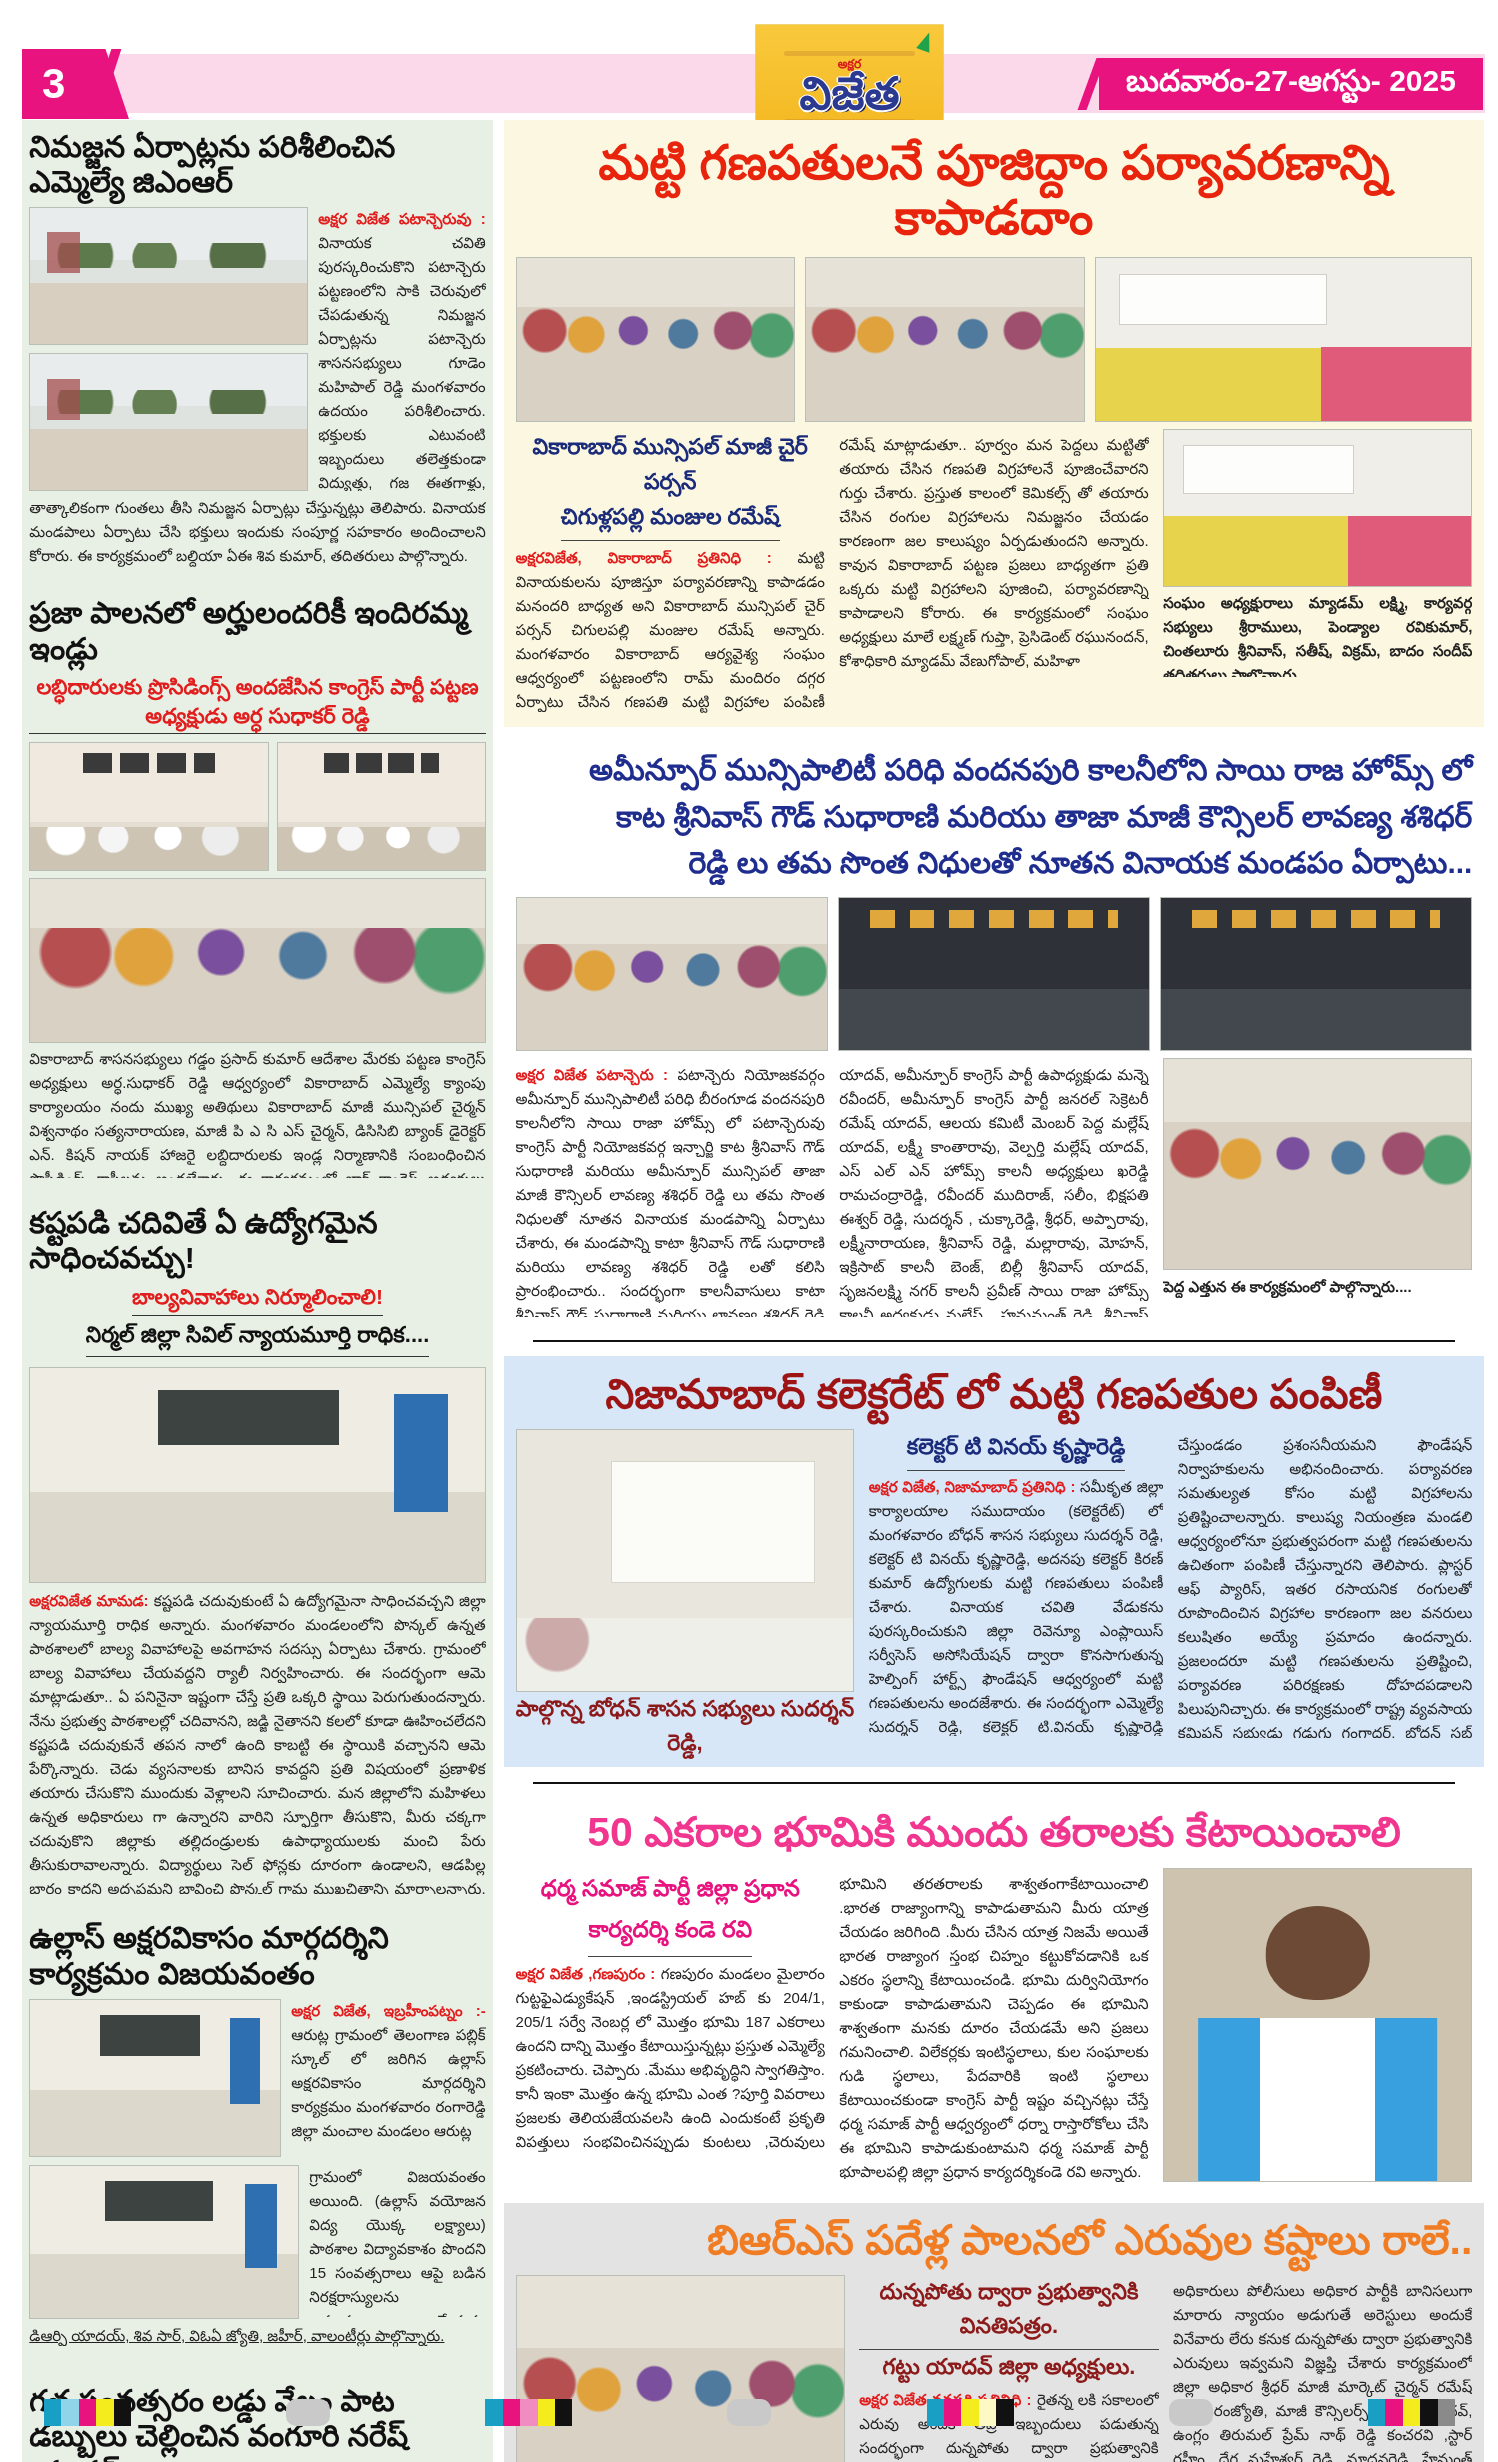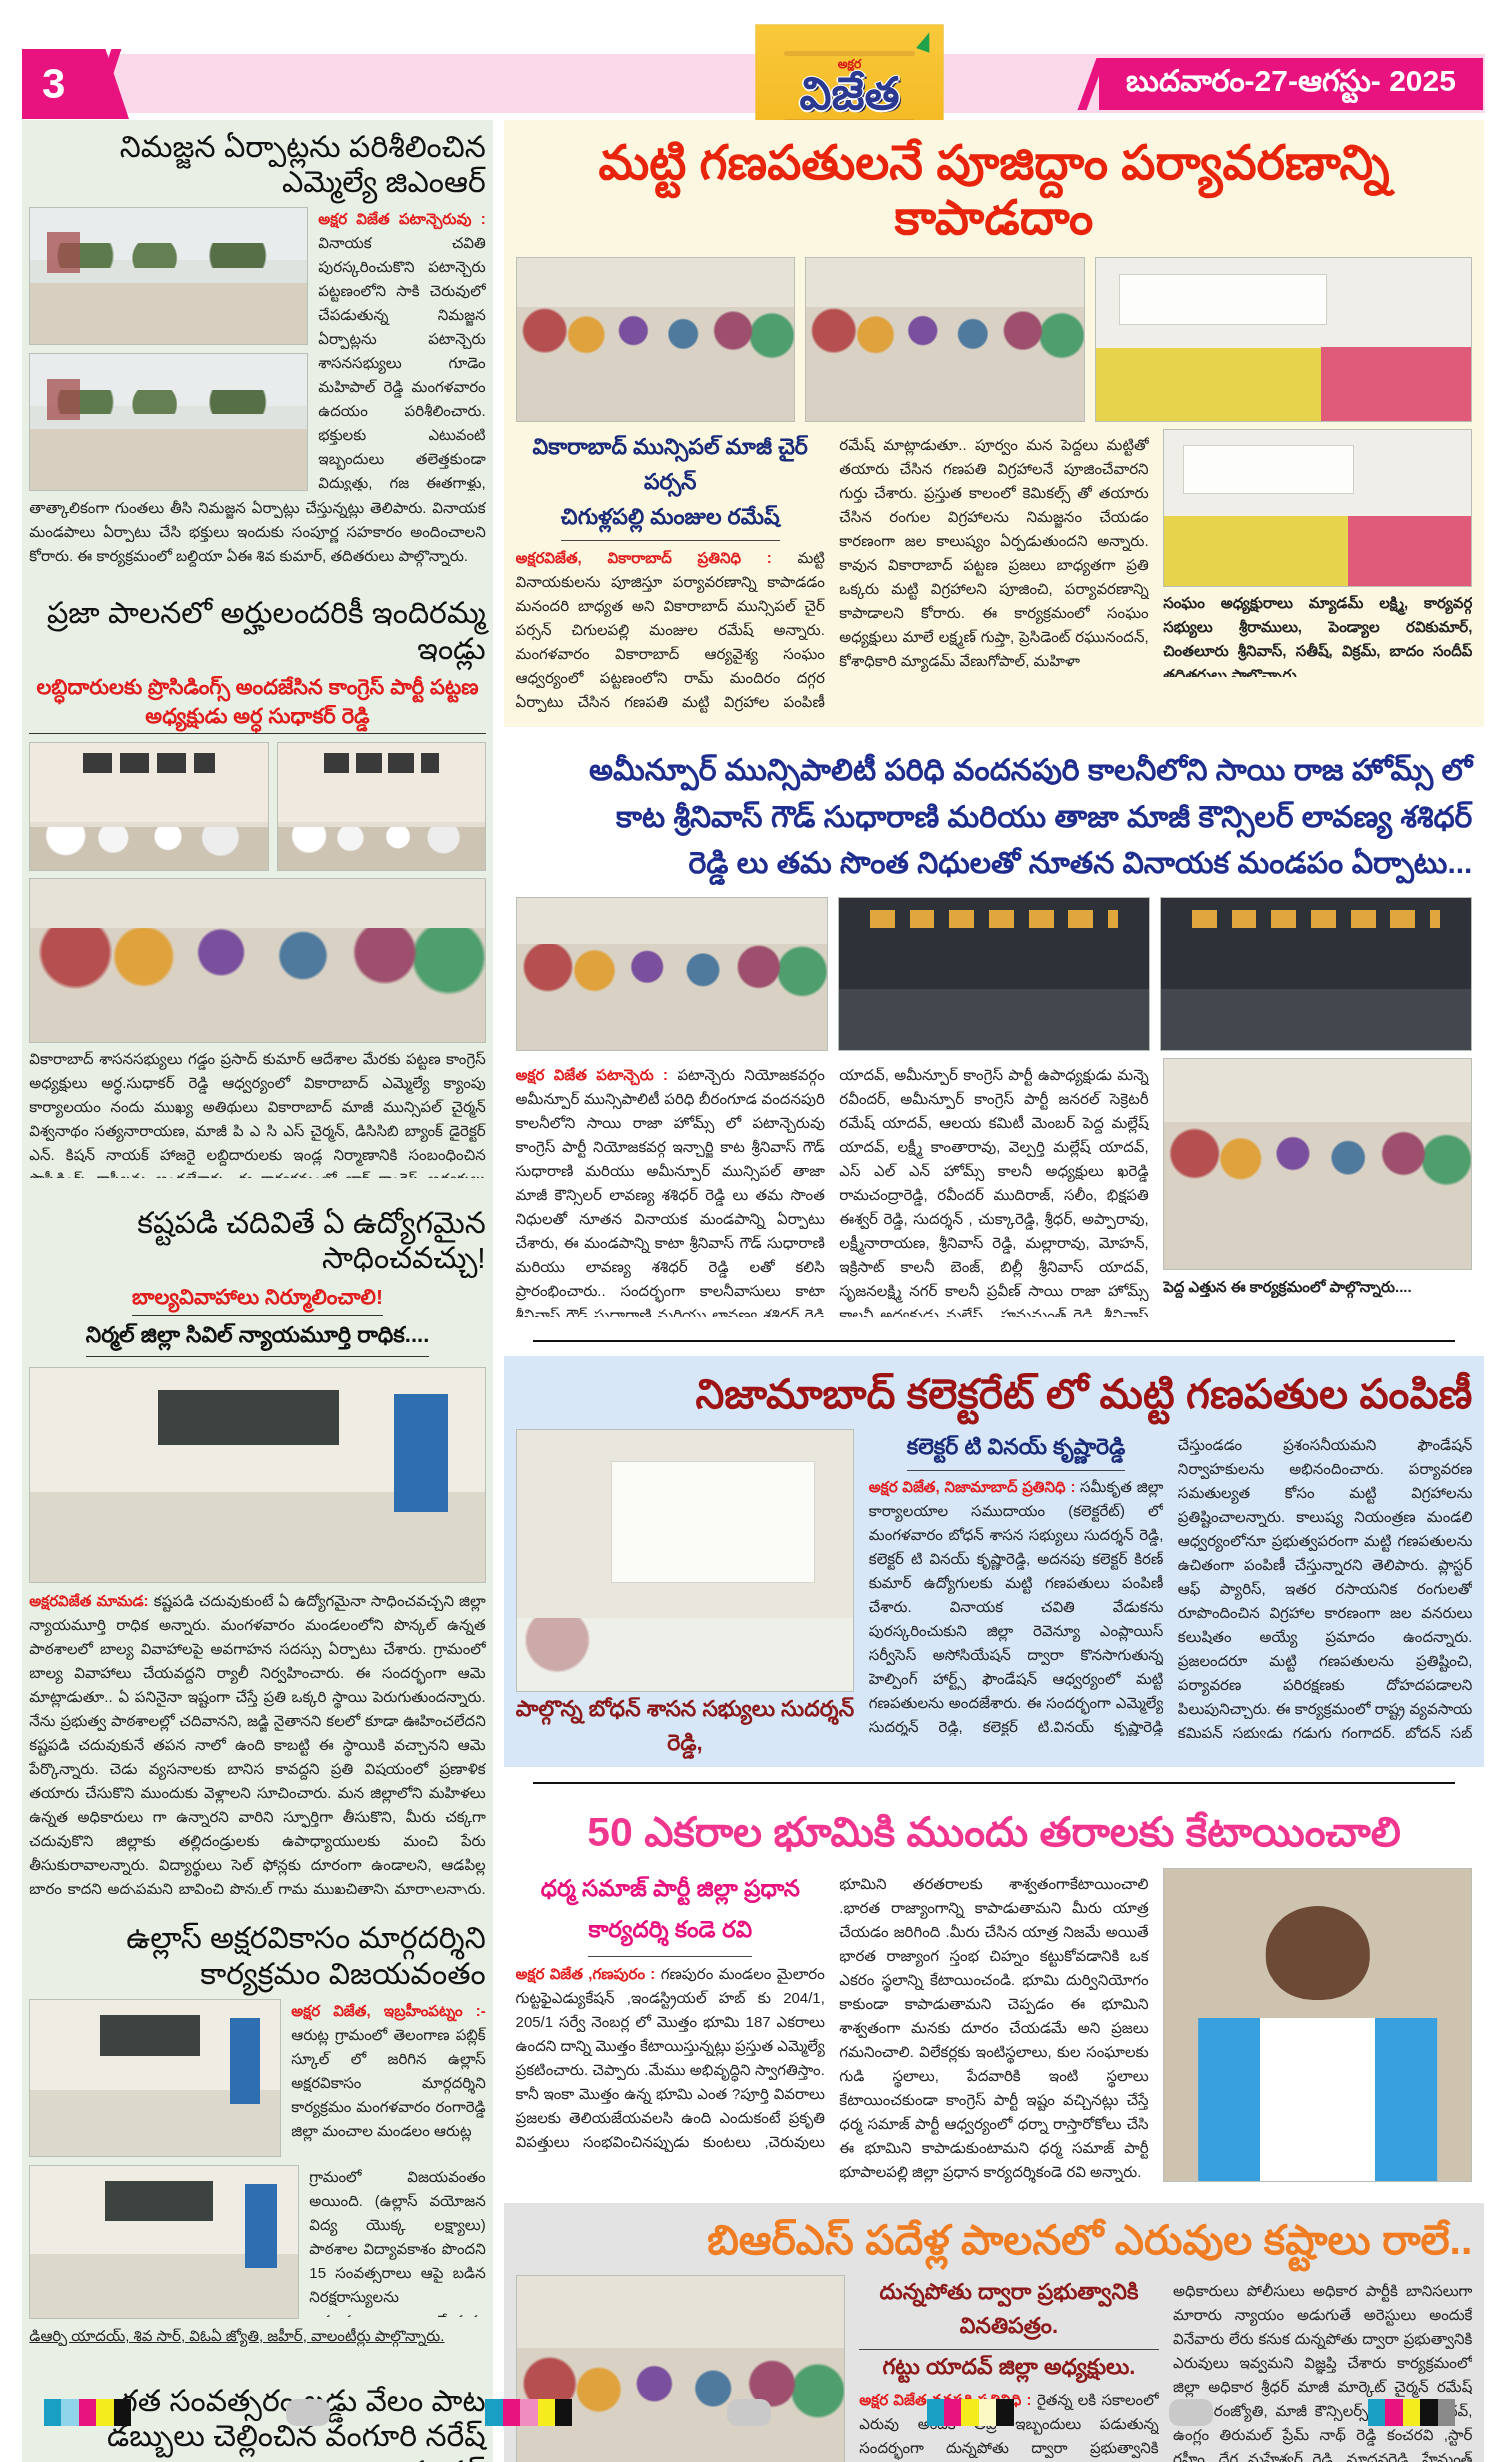--- a/index.html
+++ b/index.html
@@ -24,21 +24,21 @@
   .datebox{position:absolute;right:16px;top:58px;width:384px;height:52px;background:#e8137f;color:#fff;
     font-size:30px;font-weight:bold;display:flex;align-items:center;justify-content:center;}
   .date-slash{position:absolute;right:403px;top:58px;width:8.7px;height:52px;background:#e8137f;transform:skewX(-20deg);}
 
   
   .content{position:absolute;left:22px;top:120px;width:1462px;display:flex;gap:11px;}
   .left-col{width:471px;background:#e8efe5;padding:5.8px 7.3px;box-sizing:border-box;display:flex;flex-direction:column;gap:19px;}
   .main-col{width:980px;display:flex;flex-direction:column;gap:10px;}
 
   .article{position:relative;}
-  h2.head-black{font-size:30px;line-height:1.18;font-weight:normal;color:#111;margin:2.9px 0 7.3px 0;text-align:right;}
+  h2.head-black{font-size:30px;line-height:1.18;font-weight:bold;color:#111;margin:2.9px 0 7.3px 0;text-align:left;}
   .sub-red{color:#e11d1d;font-size:21px;font-weight:bold;text-align:center;line-height:1.35;margin:1.5px 0 5.8px 0;}
   .sub-black{color:#111;font-size:22px;font-weight:bold;text-align:center;margin:5.8px 0;padding-bottom:4.4px;}
   .rule-under{border-bottom:1.5px solid #333;display:inline-block;padding-bottom:3.6px;}
   .dl{color:#e11d1d;font-weight:bold;}
   p.body{font-size:15px;line-height:1.6;text-align:justify;margin:4.4px 0;color:#222;}
   .clamp{overflow:hidden;}
 
   
   .photo{background:#cfd4cc;position:relative;overflow:hidden;border:0.7px solid #b9bfb6;}
   .ph-field{background:linear-gradient(#e9ecec 0 38%,#dfe3e0 38% 55%,#d8cfc0 55% 100%);}
@@ -64,21 +64,21 @@
   .ph-portrait:before{content:"";position:absolute;left:50%;top:12%;width:34%;height:30%;transform:translateX(-50%);border-radius:50% 50% 46% 46%;background:#6d4a35;}
   .ph-portrait:after{content:"";position:absolute;left:50%;bottom:0;width:78%;height:52%;transform:translateX(-50%);background:linear-gradient(90deg,#39a0e0 0 26%,#ffffff 26% 74%,#39a0e0 74%);}
 
   
   .box-cream{background:#fcf7e0;padding:7.3px 11.6px;box-sizing:border-box;}
   .box-white{background:#ffffff;padding:4.4px 11.6px;box-sizing:border-box;}
   .box-blue{background:#d7e7f8;padding:7.3px 11.6px;box-sizing:border-box;}
   .box-gray{background:#e3e3e3;padding:7.3px 11.6px;box-sizing:border-box;}
   .head-red{color:#e8250c;font-size:48px;font-weight:bold;text-align:center;line-height:1.15;margin:7.3px 0 11.6px 0;}
   .head-blue{color:#1f2d8e;font-size:30px;font-weight:bold;text-align:right;line-height:1.55;margin:5.8px 0 10px 0;}
-  .head-darkred{color:#9e1414;font-size:41px;font-weight:bold;text-align:right;line-height:1.2;margin:5.8px 0 10px 0;}
+  .head-darkred{color:#9e1414;font-size:41px;font-weight:bold;text-align:center;line-height:1.2;margin:5.8px 0 10px 0;}
   .head-pink{color:#f0368f;font-size:41px;font-weight:bold;text-align:center;line-height:1.2;margin:5.8px 0 10px 0;}
   .head-orange{color:#f07d24;font-size:41px;font-weight:bold;text-align:right;line-height:1.2;margin:5.8px 0 10px 0;}
   .photo-row{display:flex;gap:10px;}
   .cols{display:flex;gap:14.5px;margin-top:7.3px;}
   .col{flex:1;min-width:0;}
   .subhead-navy{color:#1a2b7a;font-size:22px;font-weight:bold;text-align:center;line-height:1.6;}
   .subhead-magenta{color:#e8137f;font-size:23px;font-weight:bold;text-align:center;line-height:1.8;}
   .subhead-maroon{color:#8c1a1a;font-size:22px;font-weight:bold;text-align:center;line-height:1.55;}
   .uline{border-bottom:1.5px solid #444;padding-bottom:5.8px;display:inline-block;}
   .divider{height:2.2px;background:#111;margin:4.4px 29px;}

